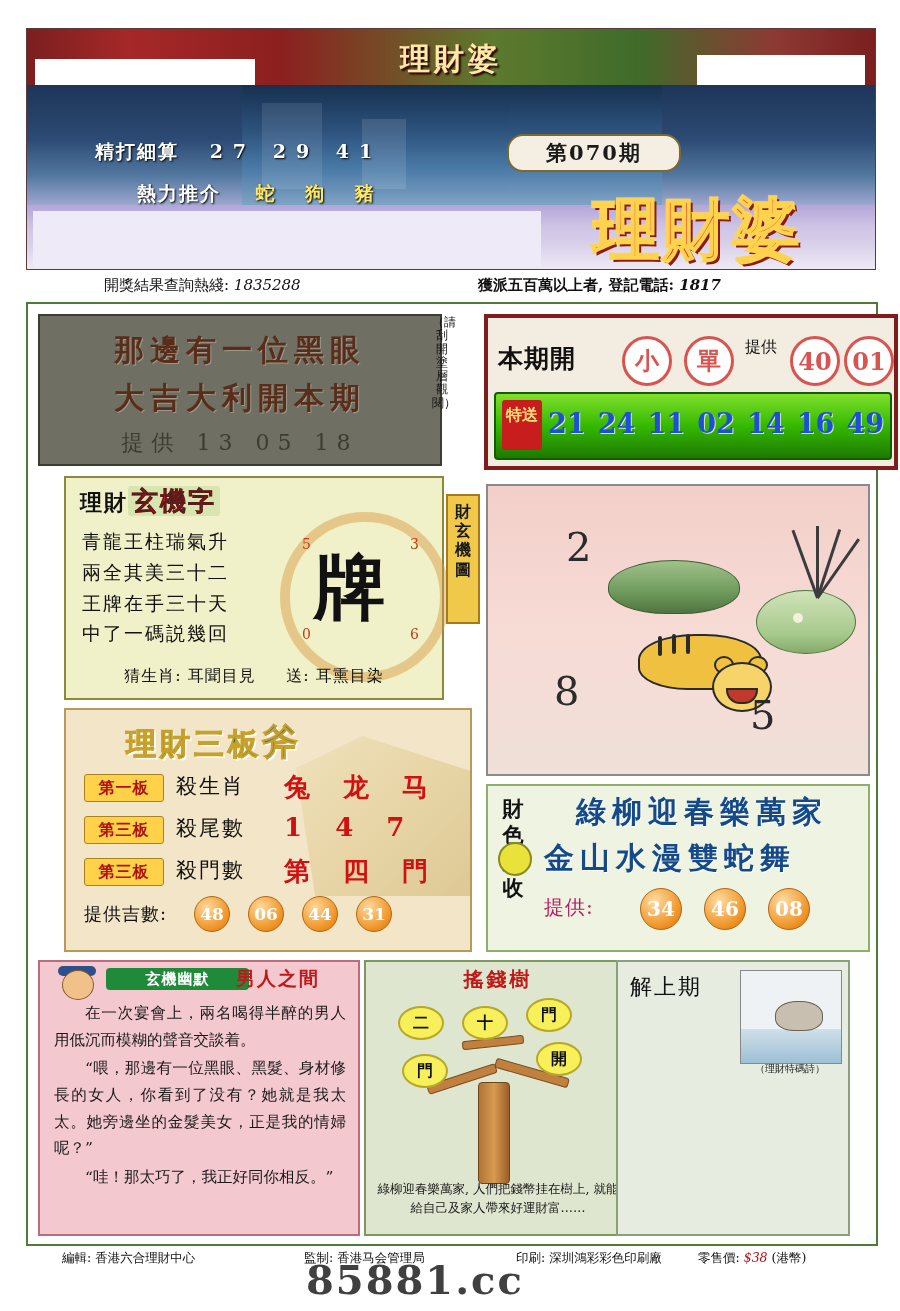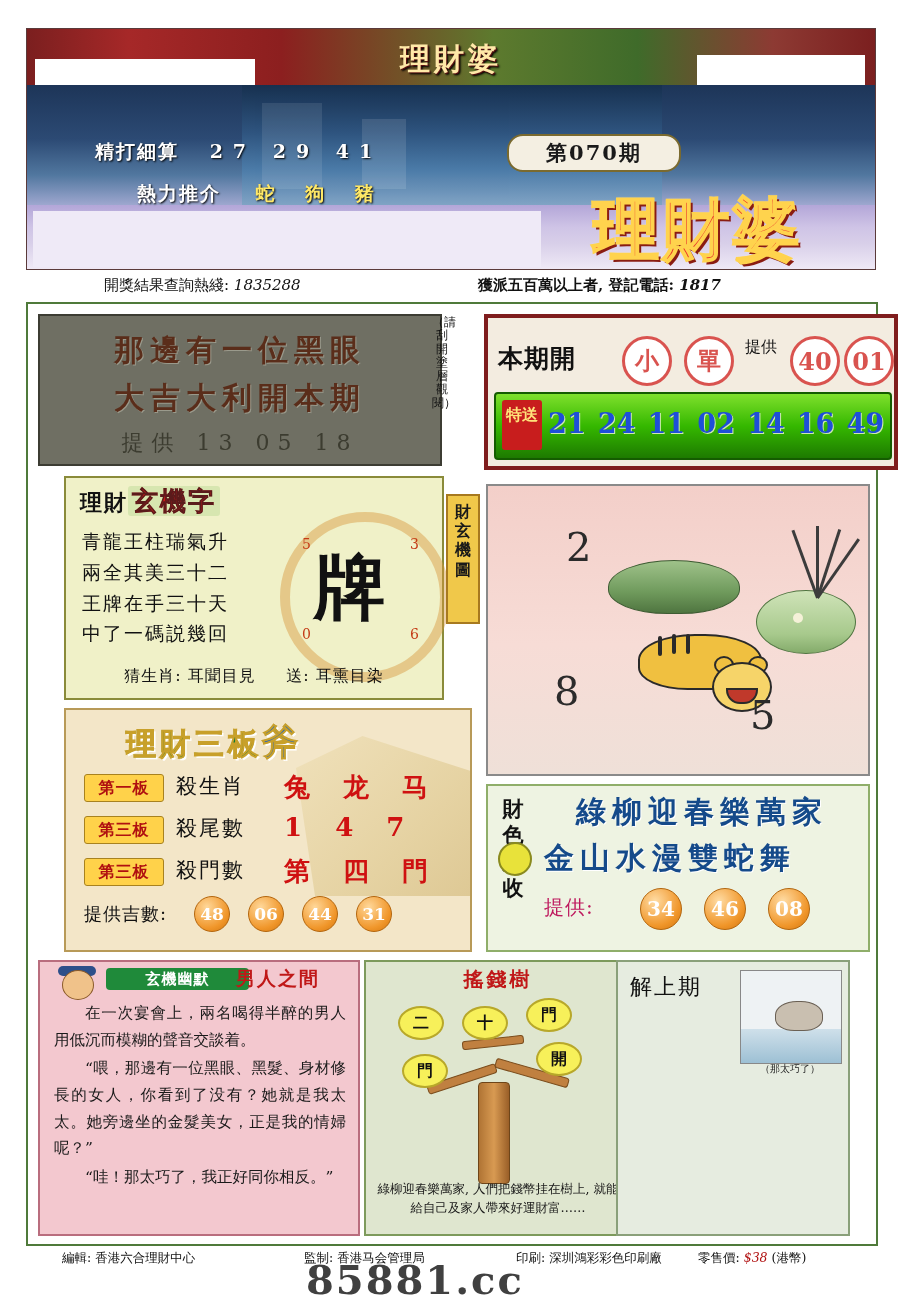--- a/index.html
+++ b/index.html
@@ -372,21 +372,21 @@
       <div class="leafnum" style="left:170px;top:80px">開</div>
       <div class="tree-foot">綠柳迎春樂萬家, 人們把錢幣挂在樹上, 就能給自己及家人帶來好運財富……</div>
     </div>
 
     <div class="last-box">
       <div class="last-title">解上期</div>
       <div class="last-pic">
         <div class="lp-water"></div>
         <div class="lp-animal"></div>
       </div>
-      <div class="last-cap">（那太巧了）</div>
+      <div class="last-cap">（理財特碼詩）</div>
     </div>
 
   </div>
 
   <div class="footer">
     <div class="f1">編輯: 香港六合理財中心</div>
     <div class="f2">監制: 香港马会管理局</div>
     <div class="f3">印刷: 深圳鴻彩彩色印刷廠</div>
     <div class="f4">
       <span>零售價:</span>

